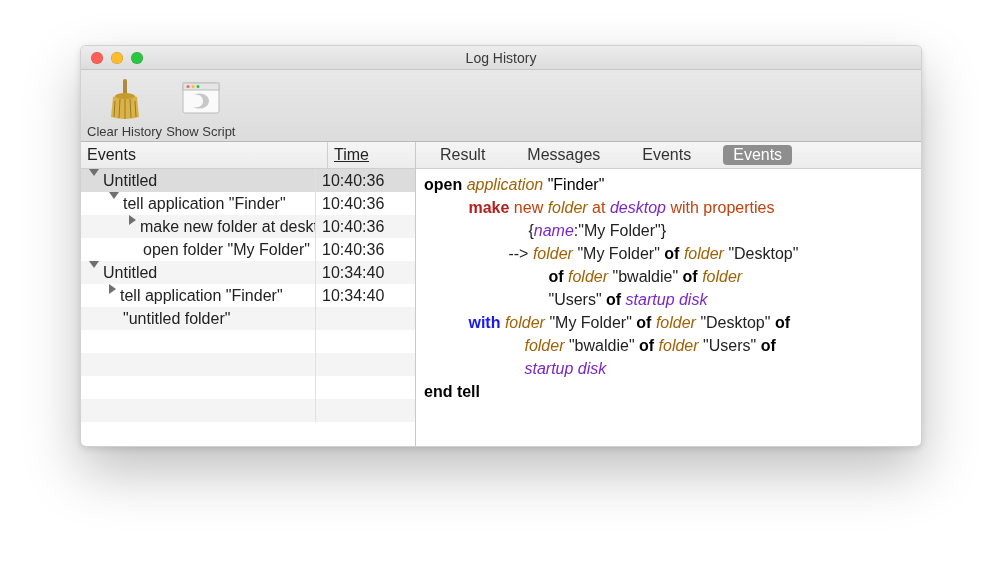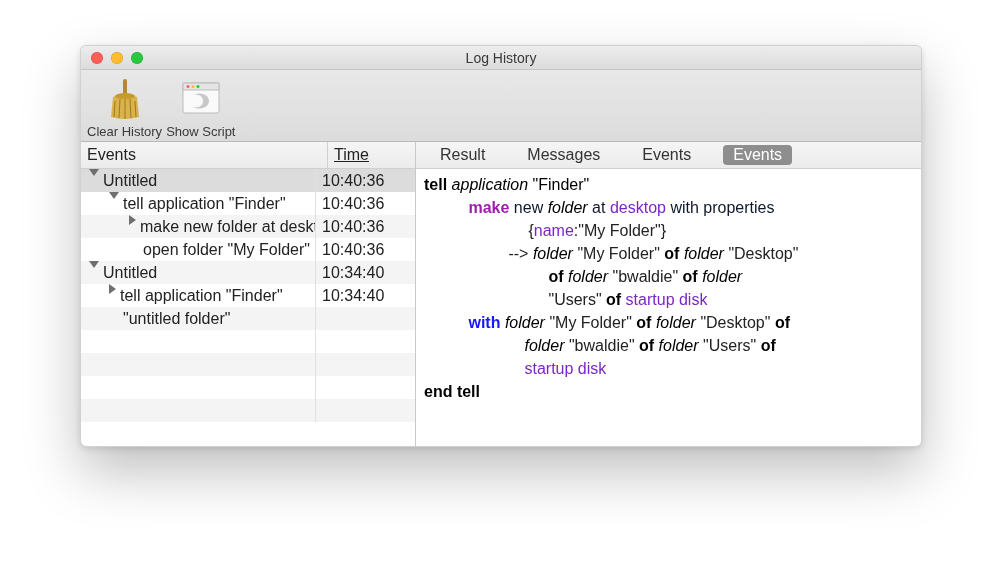--- a/index.html
+++ b/index.html
@@ -170,23 +170,23 @@
   .script {
     flex: 1;
     padding: 4px 10px 4px 8px;
     font-family: Verdana, Geneva, sans-serif;
     font-size: 16px;
     line-height: 23px;
     overflow: hidden;
     white-space: nowrap;
   }
   .kw { font-weight: bold; color: #000; }
-  .appword { color: #0f172a; }
-  .appword-i { color: #000000; font-style: italic; }
-  .prop-i { color: #7a27c9; }
+  .appword { color: #c2410c; }
+  .appword-i { color: #a16207; font-style: italic; }
+  .prop-i { color: #7a27c9; font-style: italic; }
   .str { color: #000; }
   .ind1 { display:inline-block; width: 40px; }
   .ind2 { display:inline-block; width: 100px; }
   .ind3 { display:inline-block; width: 120px; }
 </style>
 </head>
 <body>
 
 <div class="window">
 
@@ -320,28 +320,28 @@
 
     <div class="right-pane">
       <div class="tabbar">
         <div class="tab">Result</div>
         <div class="tab">Messages</div>
         <div class="tab">Events</div>
         <div class="tab active">Events</div>
       </div>
       <div class="script">
         <div>
-          <span class="kw">tell</span>
+          <span class="kw">open</span>
           <span> </span>
           <span class="appword-i">application</span>
           <span class="str"> "Finder"</span>
         </div>
         <div>
           <span class="ind1"></span>
-          <span class="kw appword" style="color:#a21caf;font-weight:bold;">make</span>
+          <span class="kw appword" style="color:#b91c1c;font-weight:bold;">make</span>
           <span class="appword"> new </span>
           <span class="appword-i">folder</span>
           <span class="appword"> at </span>
           <span class="prop-i">desktop</span>
           <span class="appword"> with properties</span>
         </div>
         <div>
           <span class="ind2"></span>
           <span>{</span><span class="prop-i">name</span><span>:"My Folder"}</span>
         </div>

